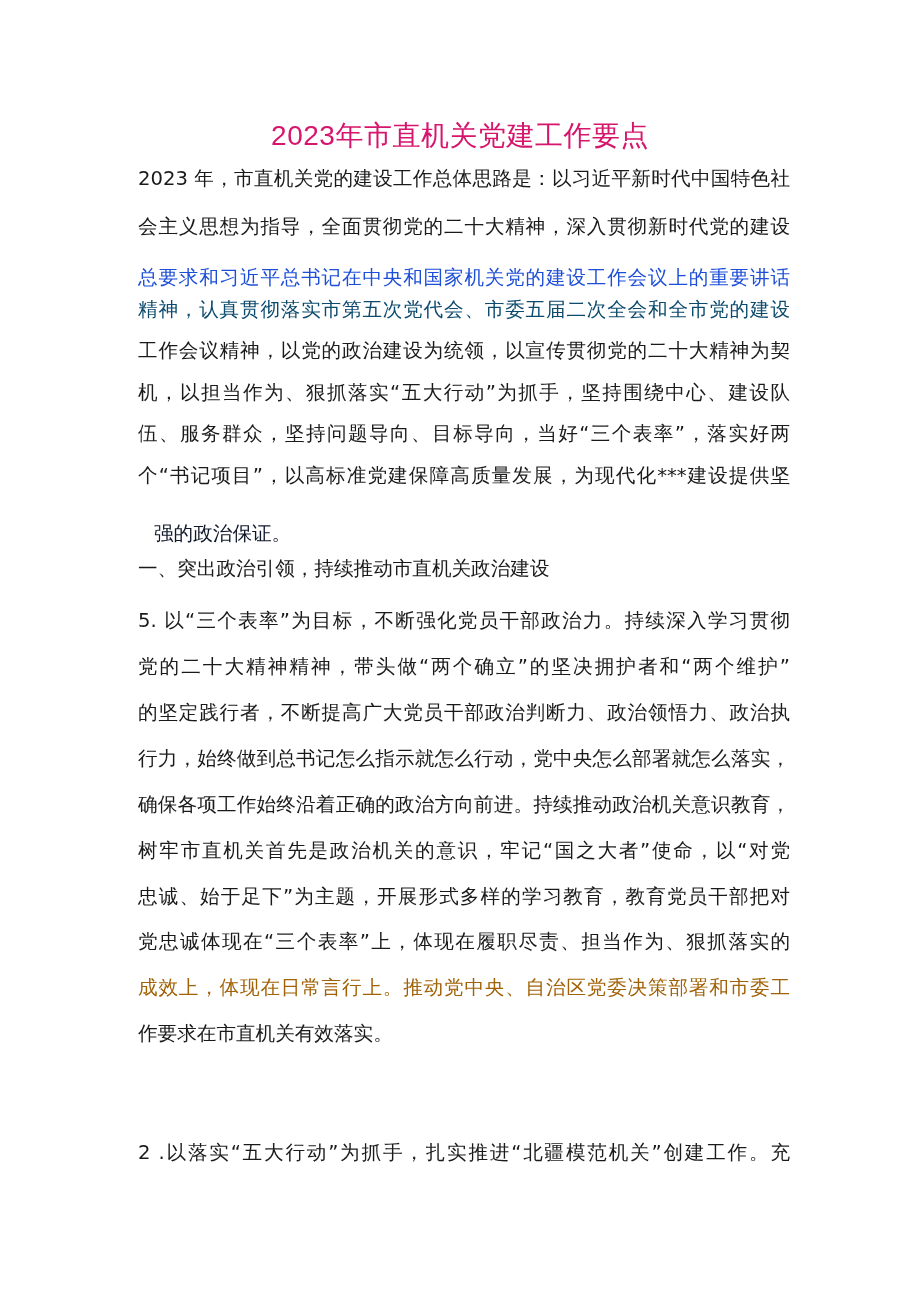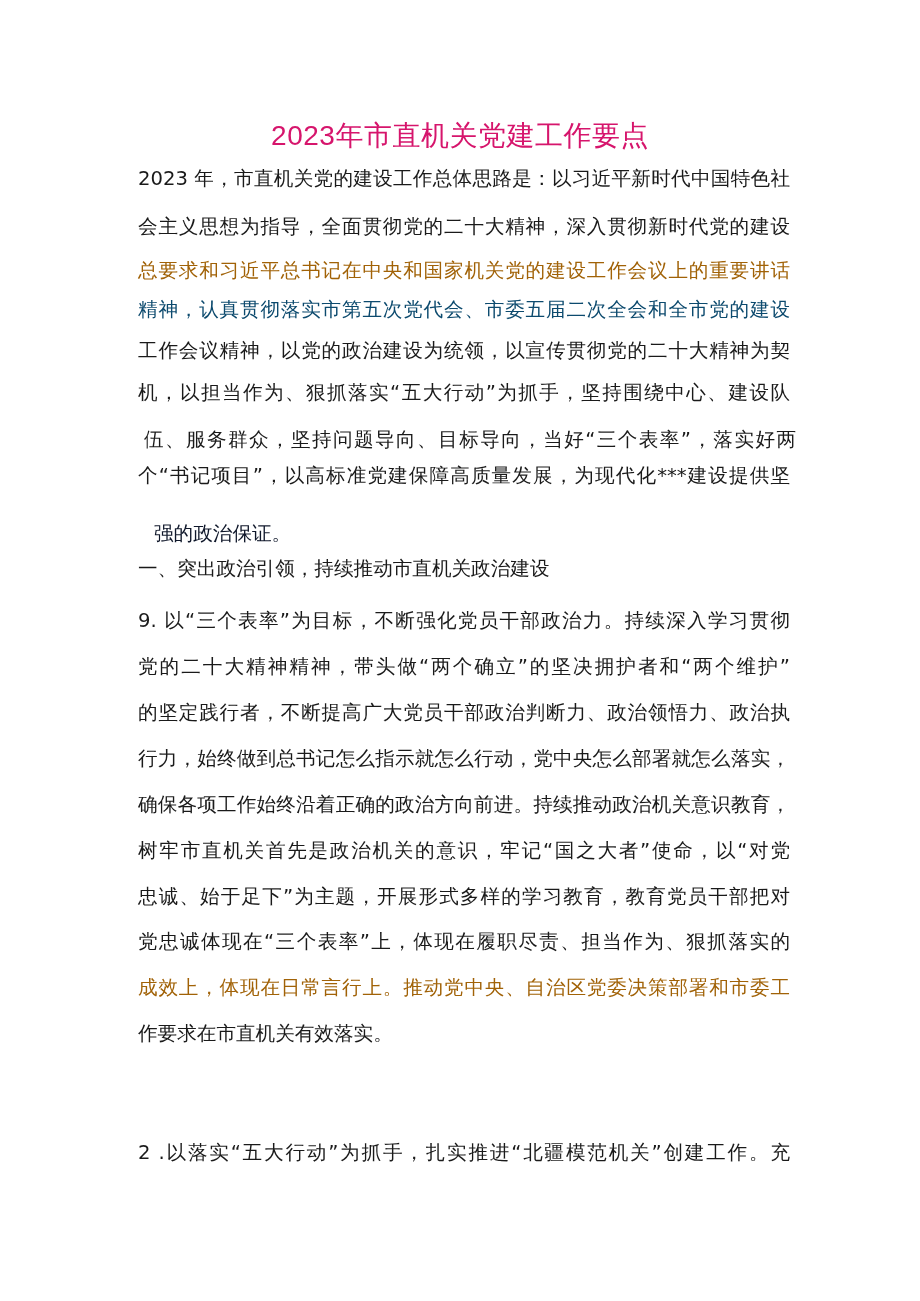--- a/index.html
+++ b/index.html
@@ -20,29 +20,29 @@
 </style>
 </head>
 <body>
 
 <div class="page">
   <div class="title" style="color: rgb(214, 21, 108);">2023年市直机关党建工作要点</div>
 
   <div id="lines">
     <p class="line justify" style="top: 164px; margin: 0px; color: rgb(26, 26, 26);">2023 年，市直机关党的建设工作总体思路是：以习近平新时代中国特色社</p>
     <p class="line justify" style="top: 212px; margin: 0px; color: rgb(26, 26, 26);">会主义思想为指导，全面贯彻党的二十大精神，深入贯彻新时代党的建设</p>
-    <p class="line justify" style="top: 256px; margin: 0px; color: #a16207;">总要求和习近平总书记在中央和国家机关党的建设工作会议上的重要讲话</p>
+    <p class="line justify" style="top: 263px; margin: 0px; color: #1d4ed8;">总要求和习近平总书记在中央和国家机关党的建设工作会议上的重要讲话</p>
     <p class="line justify" style="top: 295px; margin: 0px; color: #0c4a6e;">精神，认真贯彻落实市第五次党代会、市委五届二次全会和全市党的建设</p>
     <p class="line justify" style="top: 336px; margin: 0px; color: rgb(26, 26, 26);">工作会议精神，以党的政治建设为统领，以宣传贯彻党的二十大精神为契</p>
     <p class="line justify" style="top: 378px; margin: 0px; color: rgb(26, 26, 26);">机，以担当作为、狠抓落实“五大行动”为抓手，坚持围绕中心、建设队</p>
-    <p class="line justify" style="top: 419px; margin: 6px; color: rgb(26, 26, 26);">伍、服务群众，坚持问题导向、目标导向，当好“三个表率”，落实好两</p>
+    <p class="line justify" style="top: 419px; margin: 0px; color: rgb(26, 26, 26);">伍、服务群众，坚持问题导向、目标导向，当好“三个表率”，落实好两</p>
     <p class="line justify" style="top: 461px; margin: 0px; color: rgb(26, 26, 26);">个“书记项目”，以高标准党建保障高质量发展，为现代化***建设提供坚</p>
     <p class="line" style="top: 503px; margin: 16px; color: #0f172a;">强的政治保证。</p>
     <p class="line" style="top: 554px; margin: 0px; color: rgb(26, 26, 26);">一、突出政治引领，持续推动市直机关政治建设</p>
-    <p class="line justify" style="top: 606px; margin: 0px; color: rgb(26, 26, 26);">9. 以“三个表率”为目标，不断强化党员干部政治力。持续深入学习贯彻</p>
+    <p class="line justify" style="top: 606px; margin: 0px; color: rgb(26, 26, 26);">5. 以“三个表率”为目标，不断强化党员干部政治力。持续深入学习贯彻</p>
     <p class="line justify" style="top: 652px; margin: 0px; color: rgb(26, 26, 26);">党的二十大精神精神，带头做“两个确立”的坚决拥护者和“两个维护”</p>
     <p class="line justify" style="top: 698px; margin: 0px; color: rgb(26, 26, 26);">的坚定践行者，不断提高广大党员干部政治判断力、政治领悟力、政治执</p>
     <p class="line justify" style="top: 744px; margin: 0px; color: rgb(26, 26, 26);">行力，始终做到总书记怎么指示就怎么行动，党中央怎么部署就怎么落实，</p>
     <p class="line justify" style="top: 790px; margin: 0px; color: rgb(26, 26, 26);">确保各项工作始终沿着正确的政治方向前进。持续推动政治机关意识教育，</p>
     <p class="line justify" style="top: 836px; margin: 0px; color: rgb(26, 26, 26);">树牢市直机关首先是政治机关的意识，牢记“国之大者”使命，以“对党</p>
     <p class="line justify" style="top: 882px; margin: 0px; color: rgb(26, 26, 26);">忠诚、始于足下”为主题，开展形式多样的学习教育，教育党员干部把对</p>
     <p class="line justify" style="top: 927px; margin: 0px; color: rgb(26, 26, 26);">党忠诚体现在“三个表率”上，体现在履职尽责、担当作为、狠抓落实的</p>
     <p class="line justify" style="top: 973px; margin: 0px; color: #a16207;">成效上，体现在日常言行上。推动党中央、自治区党委决策部署和市委工</p>
     <p class="line" style="top: 1019px; margin: 0px; color: rgb(26, 26, 26);">作要求在市直机关有效落实。</p>
     <p class="line justify" style="top: 1138px; margin: 0px; color: rgb(26, 26, 26);">2 .以落实“五大行动”为抓手，扎实推进“北疆模范机关”创建工作。充</p>

